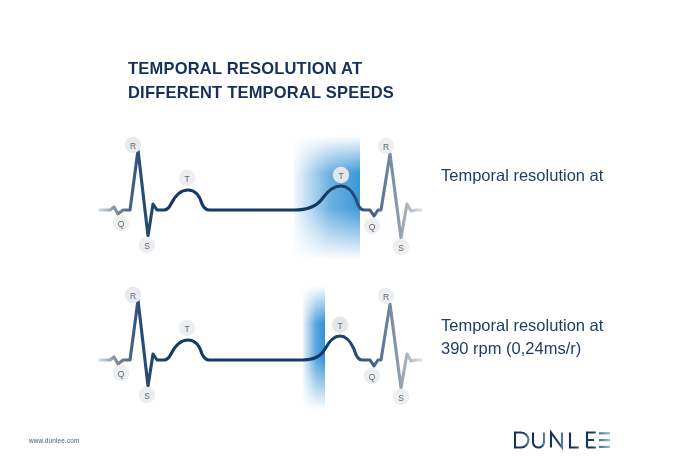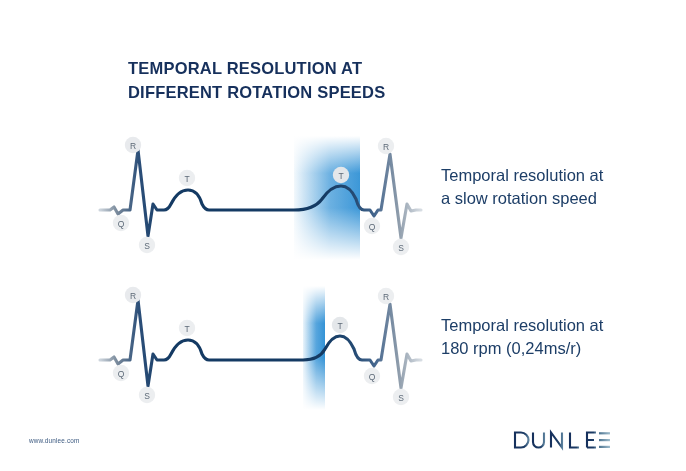--- a/index.html
+++ b/index.html
@@ -81,21 +81,21 @@
   }
   #logo svg { display: block; }
 </style>
 </head>
 <body>
 
 <div id="slide">
 
   <div id="title">
     <span class="tline">TEMPORAL RESOLUTION AT</span>
-    <span class="tline">DIFFERENT ROTATION SPEEDS</span>
+    <span class="tline">DIFFERENT TEMPORAL SPEEDS</span>
   </div>
 
   <div class="ecg-row" id="row-slow">
 
     <div class="ecg-figure">
       <svg width="325" height="140" viewBox="0 0 325 140" xmlns="http://www.w3.org/2000/svg">
         <defs>
 
           <linearGradient id="bandH-slow" x1="0" y1="0" x2="1" y2="0">
             <stop offset="0" stop-color="#1683d0" stop-opacity="0.06"></stop>
@@ -168,21 +168,20 @@
           <g>
             <circle cx="303" cy="119" r="8.2" fill="#eceef0"></circle>
             <text x="303" y="122.5" font-family="'Liberation Sans', sans-serif" font-size="8.5" fill="#5d6a78" text-anchor="middle">S</text>
           </g>
         </g>
       </svg>
     </div>
 
     <div class="row-caption">
       <span class="cline">Temporal resolution at</span>
-      <span class="cline">a slow rotation speed</span>
     </div>
   </div>
 
   <div class="ecg-row" id="row-fast">
 
     <div class="ecg-figure">
       <svg width="325" height="140" viewBox="0 0 325 140" xmlns="http://www.w3.org/2000/svg">
         <defs>
           <linearGradient id="bandH-fast" x1="0" y1="0" x2="1" y2="0">
             <stop offset="0" stop-color="#1683d0" stop-opacity="0.10"></stop>
@@ -253,21 +252,21 @@
           <g>
             <circle cx="303" cy="119" r="8.2" fill="#eceef0"></circle>
             <text x="303" y="122.5" font-family="'Liberation Sans', sans-serif" font-size="8.5" fill="#5d6a78" text-anchor="middle">S</text>
           </g>
         </g>
       </svg>
     </div>
 
     <div class="row-caption">
       <span class="cline">Temporal resolution at</span>
-      <span class="cline">180 rpm (0,24ms/r)</span>
+      <span class="cline">390 rpm (0,24ms/r)</span>
     </div>
   </div>
 
   <div id="footer-url">www.dunlee.com</div>
 
   <div id="logo">
     <svg width="100" height="22" viewBox="0 0 100 22" xmlns="http://www.w3.org/2000/svg">
       <defs>
         <linearGradient id="logoGrad" x1="0" y1="0" x2="1" y2="0">
           <stop offset="0" stop-color="#16305c"></stop>

